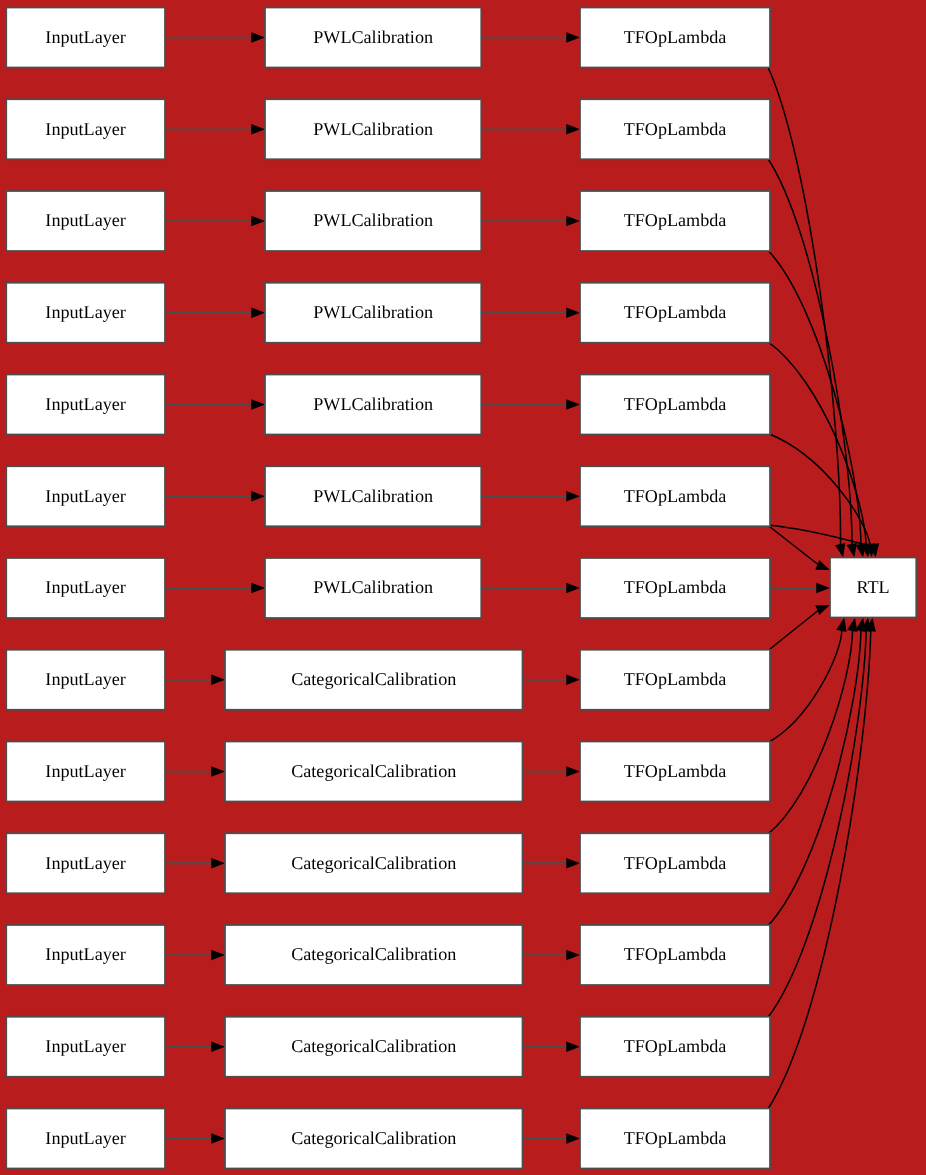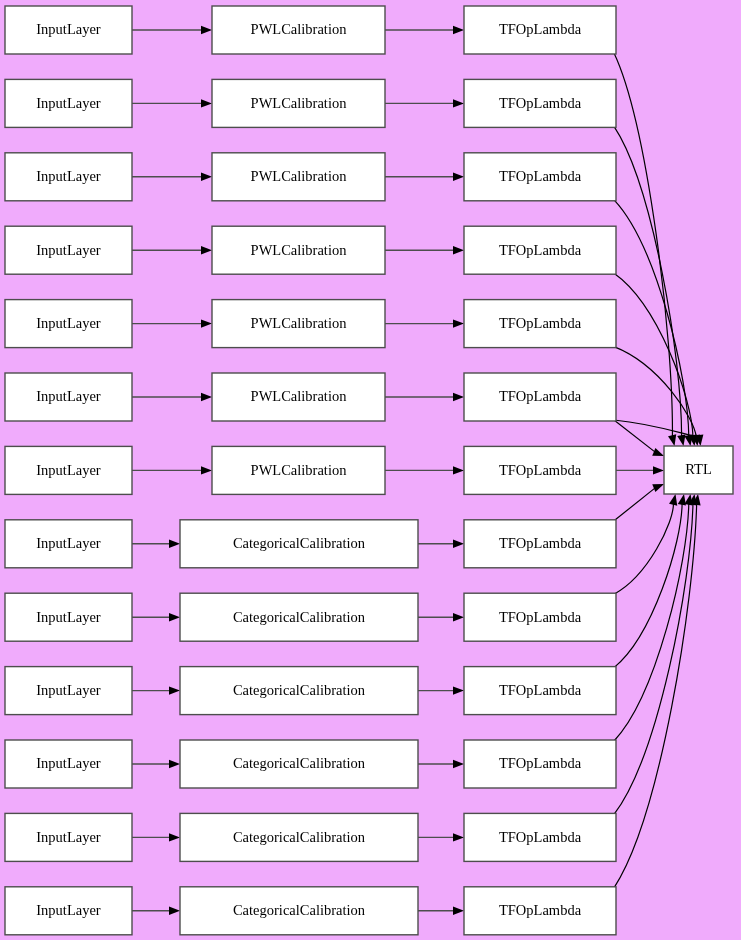--- a/index.html
+++ b/index.html
@@ -11,21 +11,21 @@
   body {
     width: 741px;
     height: 940px;
     font-family: "Liberation Serif", serif;
     overflow: hidden;
   }
   #graph-root {
     position: relative;
     width: 741px;
     height: 940px;
-    background: #f0abfc;
+    background: #b91c1c;
   }
   svg#graph-svg {
     display: block;
     width: 741px;
     height: 940px;
   }
   .node-box {
     fill: #ffffff;
     stroke: #4d4d4d;
     stroke-width: 1.4;

